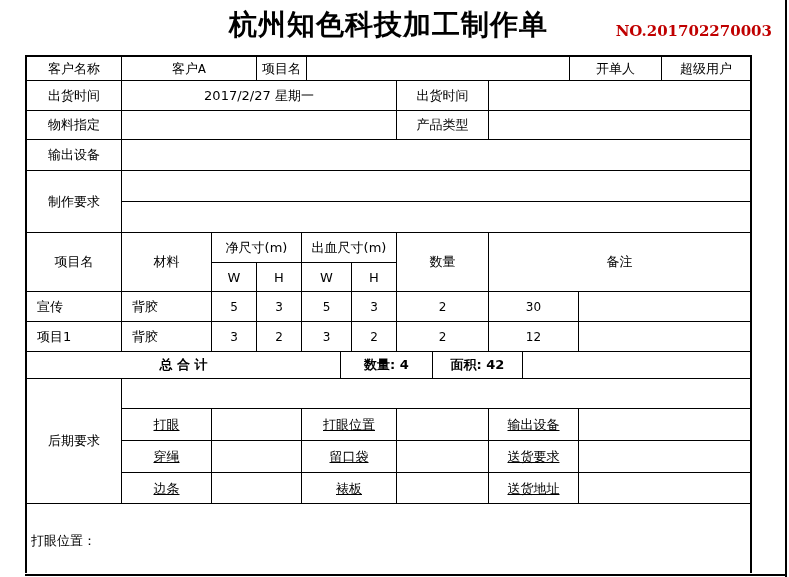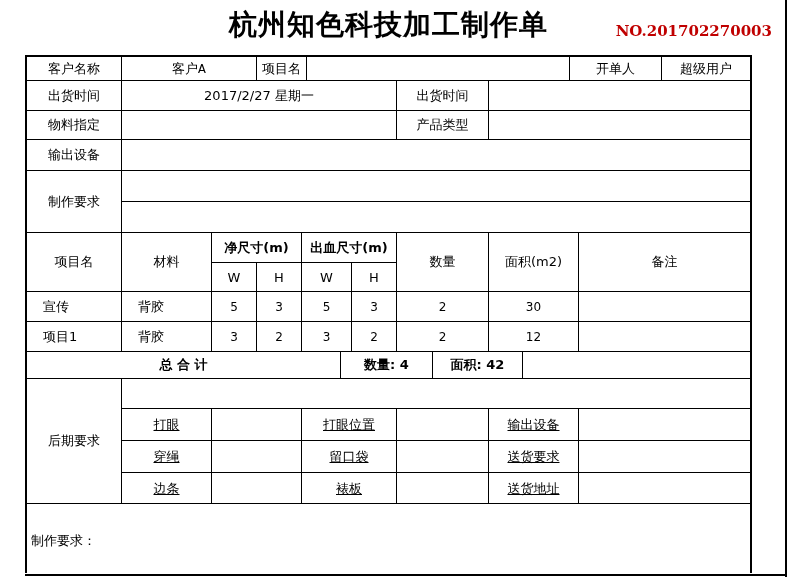--- a/index.html
+++ b/index.html
@@ -20,30 +20,30 @@
     border:2px solid #000;border-bottom:none;box-sizing:border-box;
     display:flex;flex-direction:column;font-size:13px;
   }
   .row{display:flex;box-sizing:border-box;border-bottom:1px solid #000;align-items:stretch;}
   .cell{
     box-sizing:border-box;border-right:1px solid #000;
     display:flex;align-items:center;justify-content:center;
     overflow:hidden;white-space:nowrap;
   }
   .cell:last-child{border-right:none;}
-  .cell.left{justify-content:flex-start;padding-left:16px;}
+  .cell.left{justify-content:flex-start;padding-left:10px;}
   .cell.flex1{flex:1;}
   .vstack{flex:1;display:flex;flex-direction:column;box-sizing:border-box;text-decoration:underline;}
   .vstack > .row:last-child{border-bottom:none;}
   .vstack > .row{flex-shrink:0;}
   .col{
     box-sizing:border-box;border-right:1px solid #000;
     display:flex;flex-direction:column;
   }
-  .col .hhead{box-sizing:border-box;border-bottom:1px solid #000;display:flex;align-items:center;justify-content:center;font-weight:bold;}
+  .col .hhead{box-sizing:border-box;border-bottom:1px solid #000;display:flex;align-items:center;justify-content:center;}
   .col .hrow{display:flex;flex:1;}
   .num{font-size:12px;}
   .bold{font-weight:bold;}
   .footer-cell{
     height:69px;box-sizing:border-box;display:flex;
     align-items:flex-start;justify-content:flex-start;
     padding:28px 0 0 4px;
   }
   .right-frame-line{position:absolute;top:0;left:785px;width:2px;height:577px;background:#000;}
   .bottom-frame-line{position:absolute;top:574px;left:25px;width:761px;height:2px;background:#000;}
@@ -112,21 +112,20 @@
       </div>
     </div>
     <div class="col w95">
       <div class="hhead h30">出血尺寸(m)</div>
       <div class="hrow">
         <div class="cell w50">W</div>
         <div class="cell flex1">H</div>
       </div>
     </div>
     <div class="cell w92">数量</div>
-    <div class="cell w90">面积(m2)</div>
     <div class="cell flex1">备注</div>
   </div>
 
   <div class="row h30">
     <div class="cell w95 left">宣传</div>
     <div class="cell w90 left">背胶</div>
     <div class="cell w45 num">5</div>
     <div class="cell w45 num">3</div>
     <div class="cell w50 num">5</div>
     <div class="cell w45 num">3</div>
@@ -181,19 +180,19 @@
         <div class="cell w90"></div>
         <div class="cell w95">裱板</div>
         <div class="cell w92"></div>
         <div class="cell w90">送货地址</div>
         <div class="cell flex1"></div>
       </div>
     </div>
   </div>
 
   <div class="footer-cell">
-    <span>制作要求：</span>
+    <span>打眼位置：</span>
   </div>
 
 </div>
 
 <div class="right-frame-line"></div>
 <div class="bottom-frame-line"></div>
 
 </body></html>

